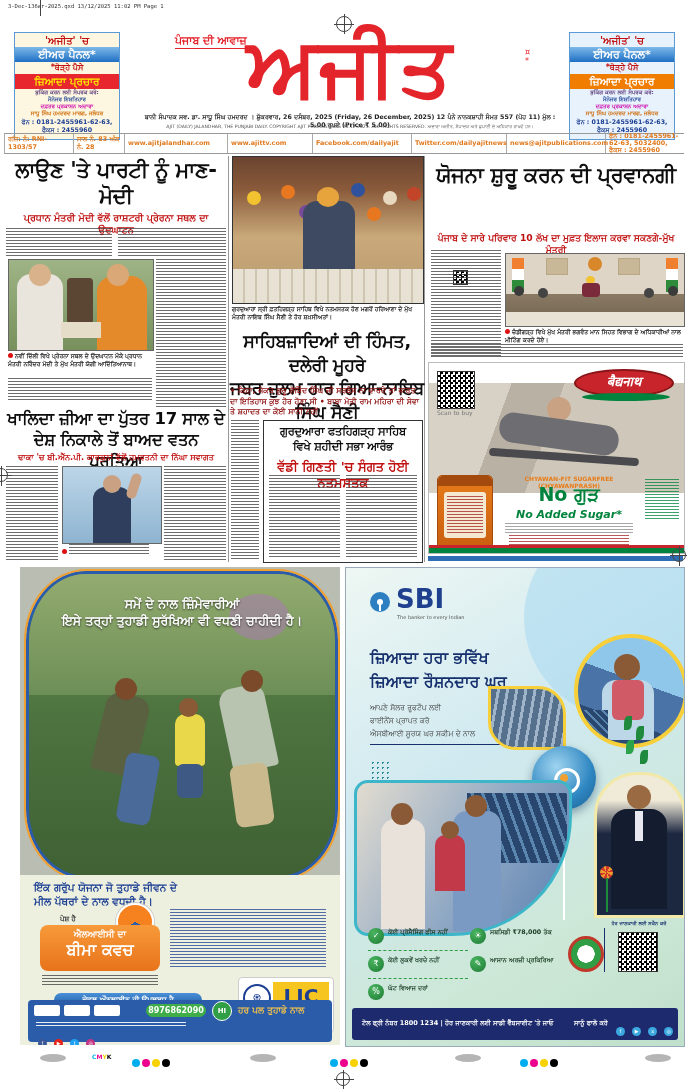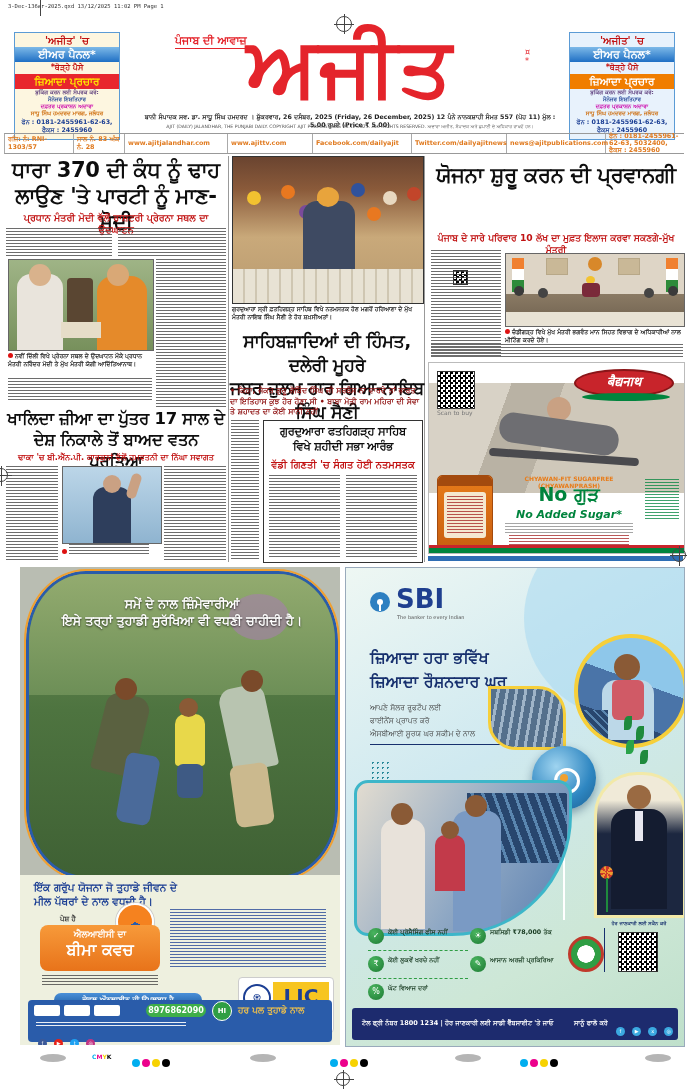--- a/index.html
+++ b/index.html
@@ -99,21 +99,20 @@
     <div class="infocell" style="width:92px;">
         <span>news@ajitpublications.com</span>
       </div>
     <div class="infocell" style="flex:1;border-right:none;">ਫੋਨ : 0181-2455961-62-63, 5032400, ਫੈਕਸ : 2455960</div>
   </div>
 
   <div class="vline" style="left:228px;top:156px;height:406px;"></div>
   <div class="vline" style="left:424px;top:156px;height:406px;"></div>
 
   <div class="abs hl" style="left:6px;top:158px;width:220px;font-size:21px;line-height:1.23;text-align:center;">
-    <div>ਧਾਰਾ 370 ਦੀ ਕੰਧ ਨੂੰ ਢਾਹ</div>
     <div>ਲਾਉਣ 'ਤੇ ਪਾਰਟੀ ਨੂੰ ਮਾਣ-ਮੋਦੀ</div>
   </div>
   <div class="abs subred" style="left:5px;top:212px;width:222px;font-size:9.6px;text-align:center;">ਪ੍ਰਧਾਨ ਮੰਤਰੀ ਮੋਦੀ ਵੱਲੋਂ ਰਾਸ਼ਟਰੀ ਪ੍ਰੇਰਨਾ ਸਥਲ ਦਾ ਉਦਘਾਟਨ</div>
   <div class="gk" style="left:6px;top:228px;width:106px;height:28px;"></div>
   <div class="gk" style="left:118px;top:228px;width:108px;height:28px;"></div>
 
   <div class="abs" style="left:8px;top:259px;width:144px;height:90px;border:1px solid #666;background:linear-gradient(180deg,#9fb486,#77905c);overflow:hidden;">
     <div class="abs" style="left:8px;top:14px;width:46px;height:76px;border-radius:14px 14px 0 0;background:#e9e4dc;"></div>
     <div class="abs" style="left:20px;top:4px;width:22px;height:22px;border-radius:50%;background:#d9b28c;"></div>
     <div class="abs" style="left:88px;top:16px;width:50px;height:74px;border-radius:16px 16px 0 0;background:#e58a2a;"></div>
@@ -161,21 +160,21 @@
   </div>
   <div class="abs" style="left:230px;top:386px;width:194px;font-size:7.8px;font-weight:bold;color:#8e1010;line-height:1.35;">• ਕਿਹਾ, ਜੇਕਰ ਗੁਰੂ ਗੋਬਿੰਦ ਸਿੰਘ ਜੀ ਸਰਬੰਸ ਨਾ ਵਾਰਦੇ ਤਾਂ ਭਾਰਤ ਦਾ ਇਤਿਹਾਸ ਕੁਝ ਹੋਰ ਹੋਣਾ ਸੀ • ਬਾਬਾ ਮੋਤੀ ਰਾਮ ਮਹਿਰਾ ਦੀ ਸੇਵਾ ਤੇ ਸ਼ਹਾਦਤ ਦਾ ਕੋਈ ਸਾਨੀ ਨਹੀਂ</div>
 
   <div class="gk" style="left:231px;top:420px;width:28px;height:140px;"></div>
 
   <div class="abs" style="left:263px;top:420px;width:158px;height:141px;border:1px solid #333;background:#fff;">
     <div class="abs hl" style="left:2px;top:3px;width:154px;font-size:11.5px;line-height:1.3;text-align:center;">
       <div>ਗੁਰਦੁਆਰਾ ਫਤਹਿਗੜ੍ਹ ਸਾਹਿਬ</div>
       <div>ਵਿਖੇ ਸ਼ਹੀਦੀ ਸਭਾ ਆਰੰਭ</div>
     </div>
-    <div class="abs subred" style="left:2px;top:38px;width:154px;font-size:10px;text-align:center;">ਵੱਡੀ ਗਿਣਤੀ 'ਚ ਸੰਗਤ ਹੋਈ ਨਤਮਸਤਕ</div>
+    <div class="abs subred" style="left:2px;top:38px;width:154px;font-size:13px;text-align:center;">ਵੱਡੀ ਗਿਣਤੀ 'ਚ ਸੰਗਤ ਹੋਈ ਨਤਮਸਤਕ</div>
     <div class="gk" style="left:5px;top:54px;width:71px;height:82px;"></div>
     <div class="gk" style="left:82px;top:54px;width:71px;height:82px;"></div>
   </div>
 
   <div class="abs hl" style="left:428px;top:160px;width:256px;font-size:21px;line-height:1.45;text-align:center;">
     <div>ਯੋਜਨਾ ਸ਼ੁਰੂ ਕਰਨ ਦੀ ਪ੍ਰਵਾਨਗੀ</div>
   </div>
   <div class="abs subred" style="left:428px;top:232px;width:256px;font-size:9.2px;text-align:center;">ਪੰਜਾਬ ਦੇ ਸਾਰੇ ਪਰਿਵਾਰ 10 ਲੱਖ ਦਾ ਮੁਫ਼ਤ ਇਲਾਜ ਕਰਵਾ ਸਕਣਗੇ-ਮੁੱਖ ਮੰਤਰੀ</div>
   <div class="gk" style="left:431px;top:250px;width:70px;height:108px;"></div>
 

